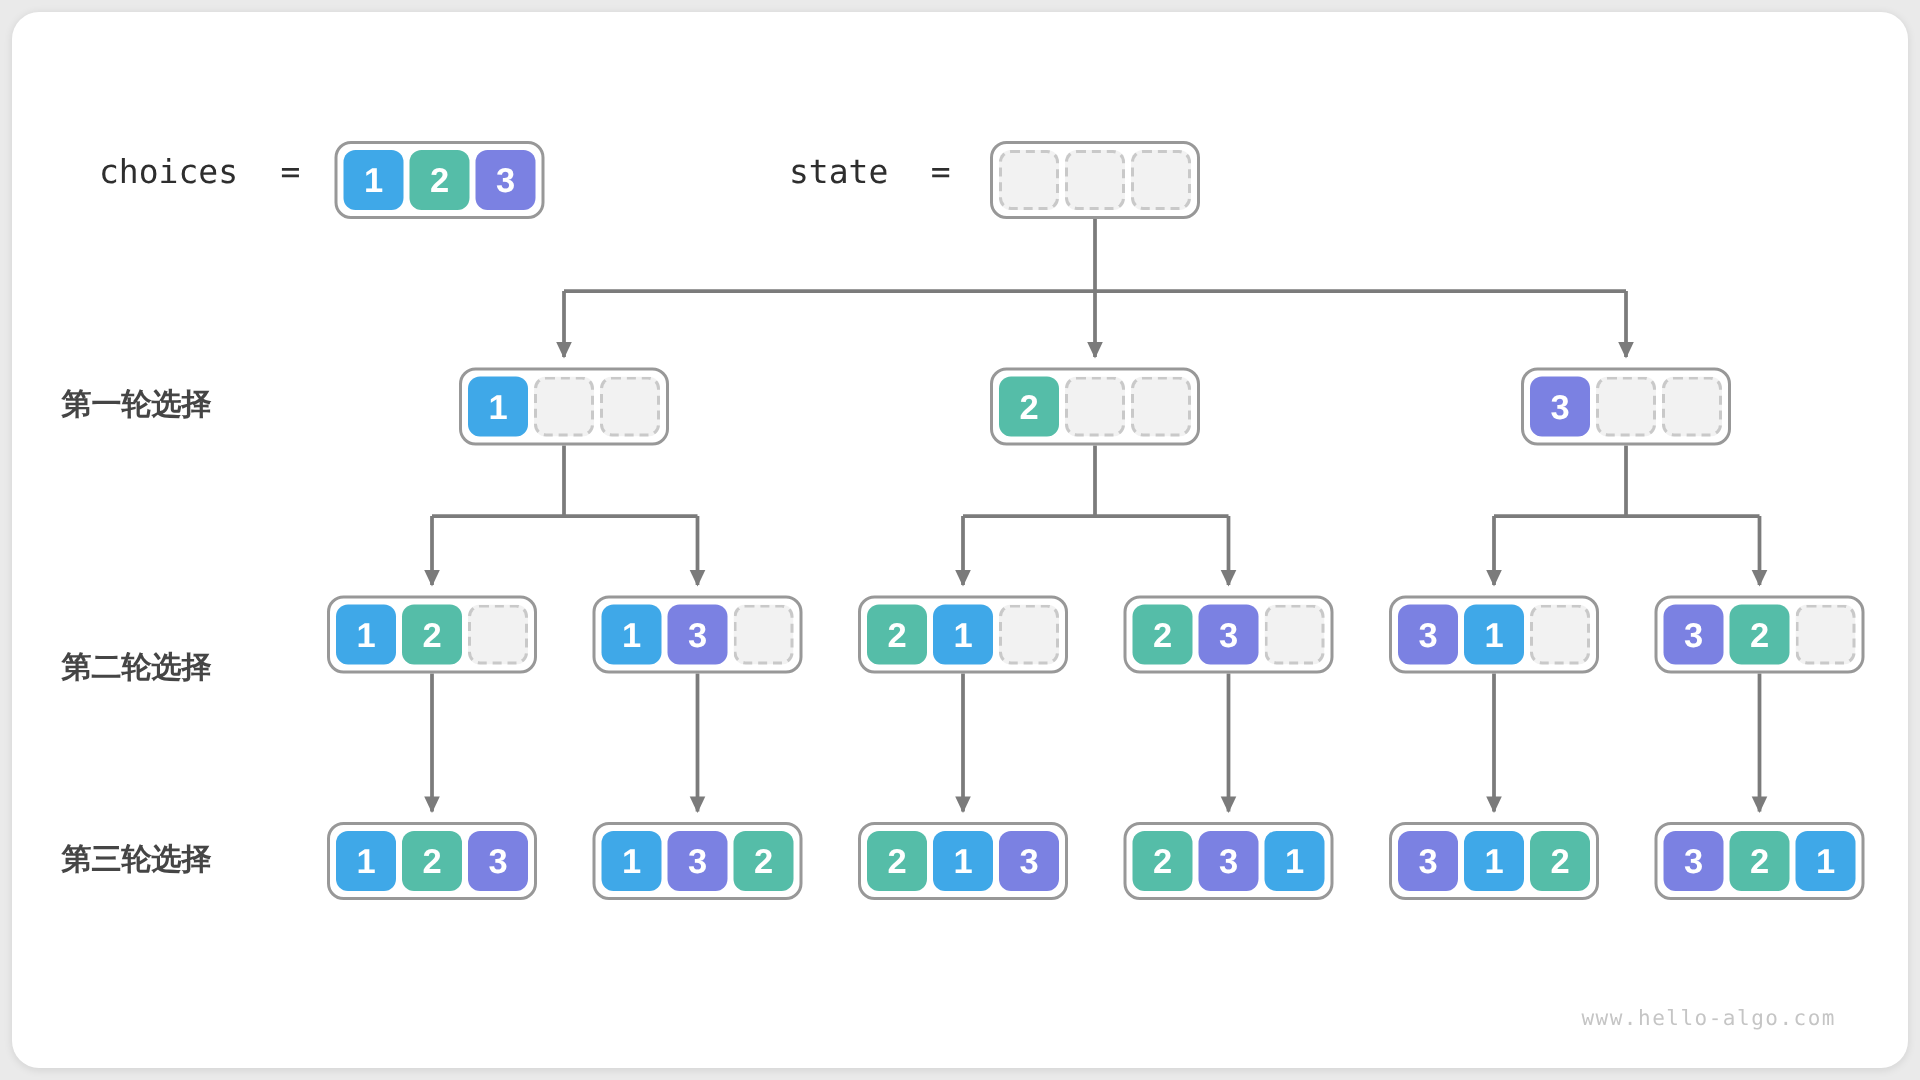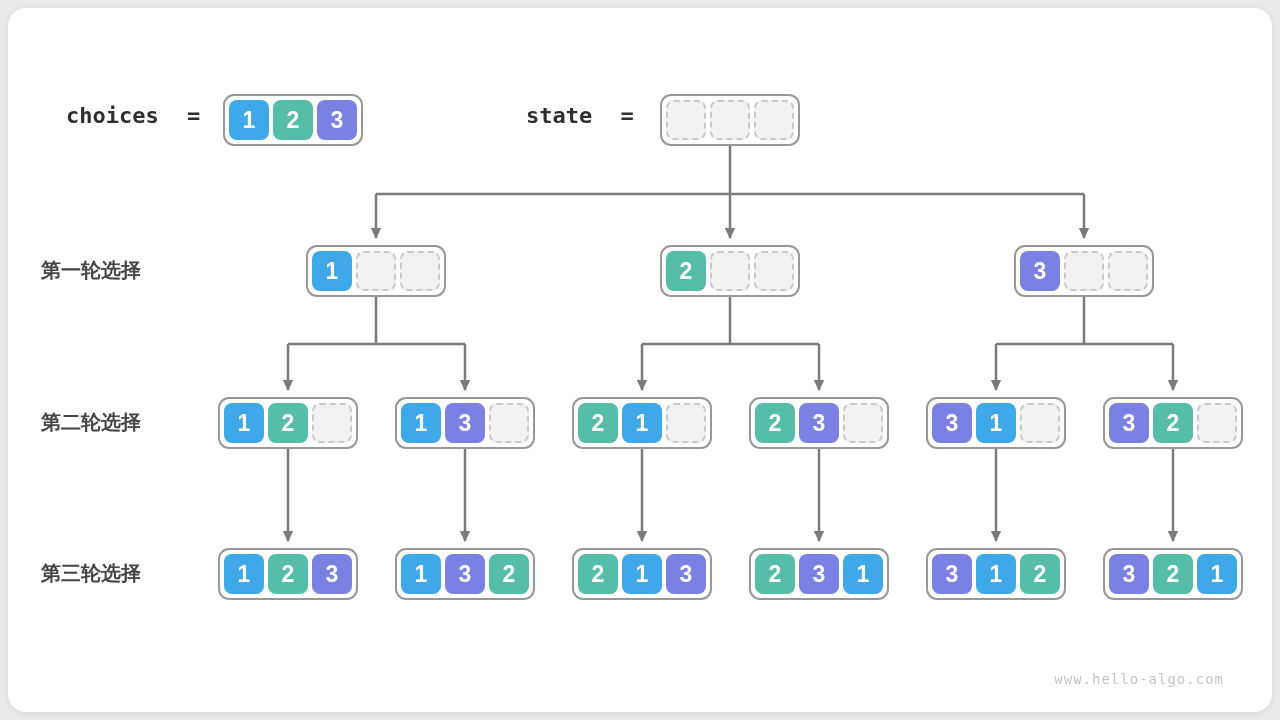--- a/index.html
+++ b/index.html
@@ -32,21 +32,21 @@
   .edge {
     stroke: var(--arrow, #7b7b7b);
     stroke-width: 2.5;
     fill: none;
   }
   #ah path { fill: var(--arrow, #7b7b7b); }
 
   .mono-label {
     position: absolute;
     font-family: "DejaVu Sans Mono", "Liberation Mono", monospace;
-    font-weight: 700;
+    font-weight: 400;
     font-size: 22px;
     color: var(--code-text, #2e2e2e);
     white-space: nowrap;
   }
   .mono-label .eq { margin-left: 15px; }
 
   .round-label {
     position: absolute;
     font-size: 20px;
     font-weight: 600;
@@ -146,21 +146,21 @@
       <span>state</span>
       <span class="eq">=</span>
     </div>
     <div class="seq" style="left:652px; top:86px;">
       <div class="cell empty"></div>
       <div class="cell empty"></div>
       <div class="cell empty"></div>
     </div>
 
     <div class="round-label" style="left:33px; top:248px;">第一轮选择</div>
-    <div class="round-label" style="left:33px; top:400px;">第二轮选择</div>
+    <div class="round-label" style="left:33px; top:423px;">第二轮选择</div>
     <div class="round-label" style="left:33px; top:551px;">第三轮选择</div>
 
     <div class="seq" style="left:298px; top:237px;">
       <div class="cell filled" style="background: rgb(63, 168, 232);">1</div>
       <div class="cell empty"></div>
       <div class="cell empty"></div>
     </div>
     <div class="seq" style="left:652px; top:237px;">
       <div class="cell filled" style="background: rgb(85, 189, 168);">2</div>
       <div class="cell empty"></div>

